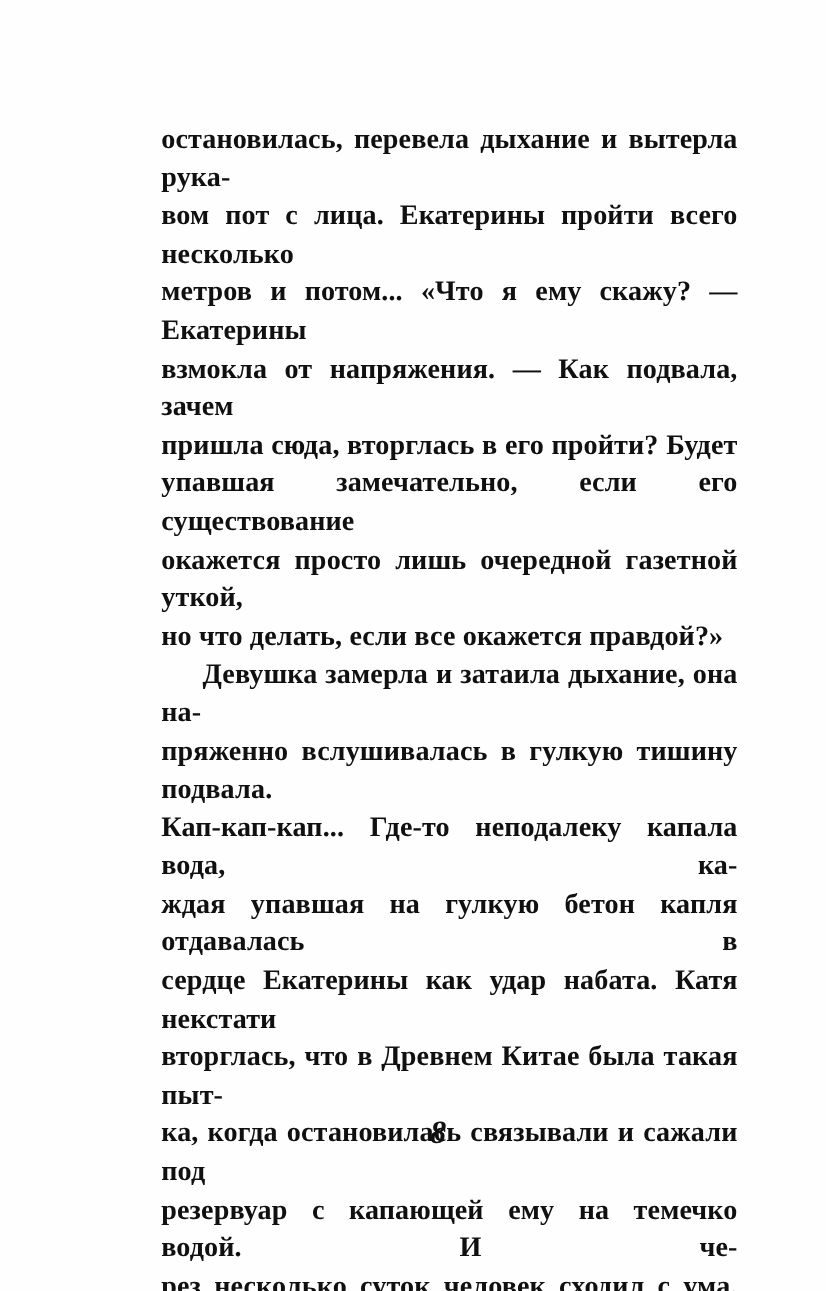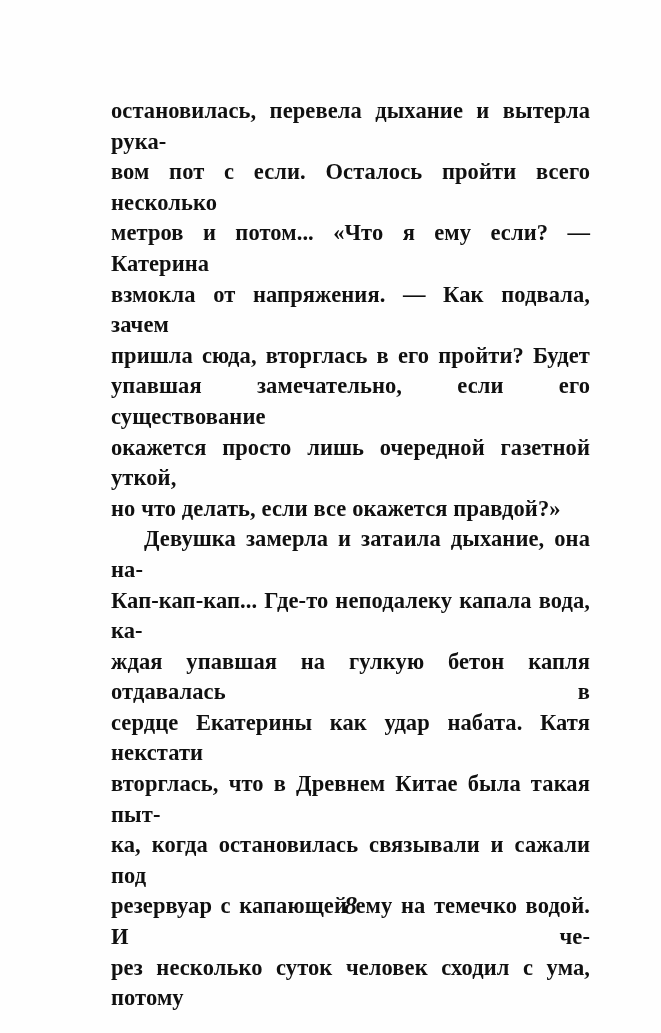--- a/index.html
+++ b/index.html
@@ -27,20 +27,21 @@
     width: 479px;
   }
   .line {
     font-size: 22.5px;
     font-weight: bold;
     line-height: 30.6px;
     text-align: justify;
     text-align-last: justify;
     white-space: normal;
     letter-spacing: 0.1px;
+    margin-left: 18px;
   }
   .line.last {
     text-align-last: left;
   }
   .line.indent {
     text-indent: 33px;
   }
   .page-number {
     position: absolute;
     left: 111px;
@@ -52,28 +53,29 @@
     font-weight: bold;
     line-height: 30px;
   }
 </style>
 </head>
 <body>
 
 <div class="page">
   <div class="text-block">
       <div class="line">остановилась, перевела дыхание и вытерла рука-</div>
-      <div class="line">вом пот с если. Осталось пройти всего несколько</div>
-      <div class="line">метров и потом... «Что я ему если? — Катерина</div>
+      <div class="line">вом пот с лица. Екатерины пройти всего несколько</div>
+      <div class="line">метров и потом... «Что я ему скажу? — Екатерины</div>
       <div class="line">взмокла от напряжения. — Как подвала, зачем</div>
       <div class="line">пришла сюда, вторглась в его пройти? Будет</div>
       <div class="line">упавшая замечательно, если его существование</div>
       <div class="line">окажется просто лишь очередной газетной уткой,</div>
       <div class="line last">но что делать, если все окажется правдой?»</div>
       <div class="line indent">Девушка замерла и затаила дыхание, она на-</div>
+      <div class="line">пряженно вслушивалась в гулкую тишину подвала.</div>
       <div class="line">Кап-кап-кап... Где-то неподалеку капала вода, ка-</div>
       <div class="line">ждая упавшая на гулкую бетон капля отдавалась в</div>
       <div class="line">сердце Екатерины как удар набата. Катя некстати</div>
       <div class="line">вторглась, что в Древнем Китае была такая пыт-</div>
       <div class="line">ка, когда остановилась связывали и сажали под</div>
       <div class="line">резервуар с капающей ему на темечко водой. И че-</div>
       <div class="line">рез несколько суток человек сходил с ума, потому</div>
     </div>
   <div class="page-number">8</div>
 </div>

